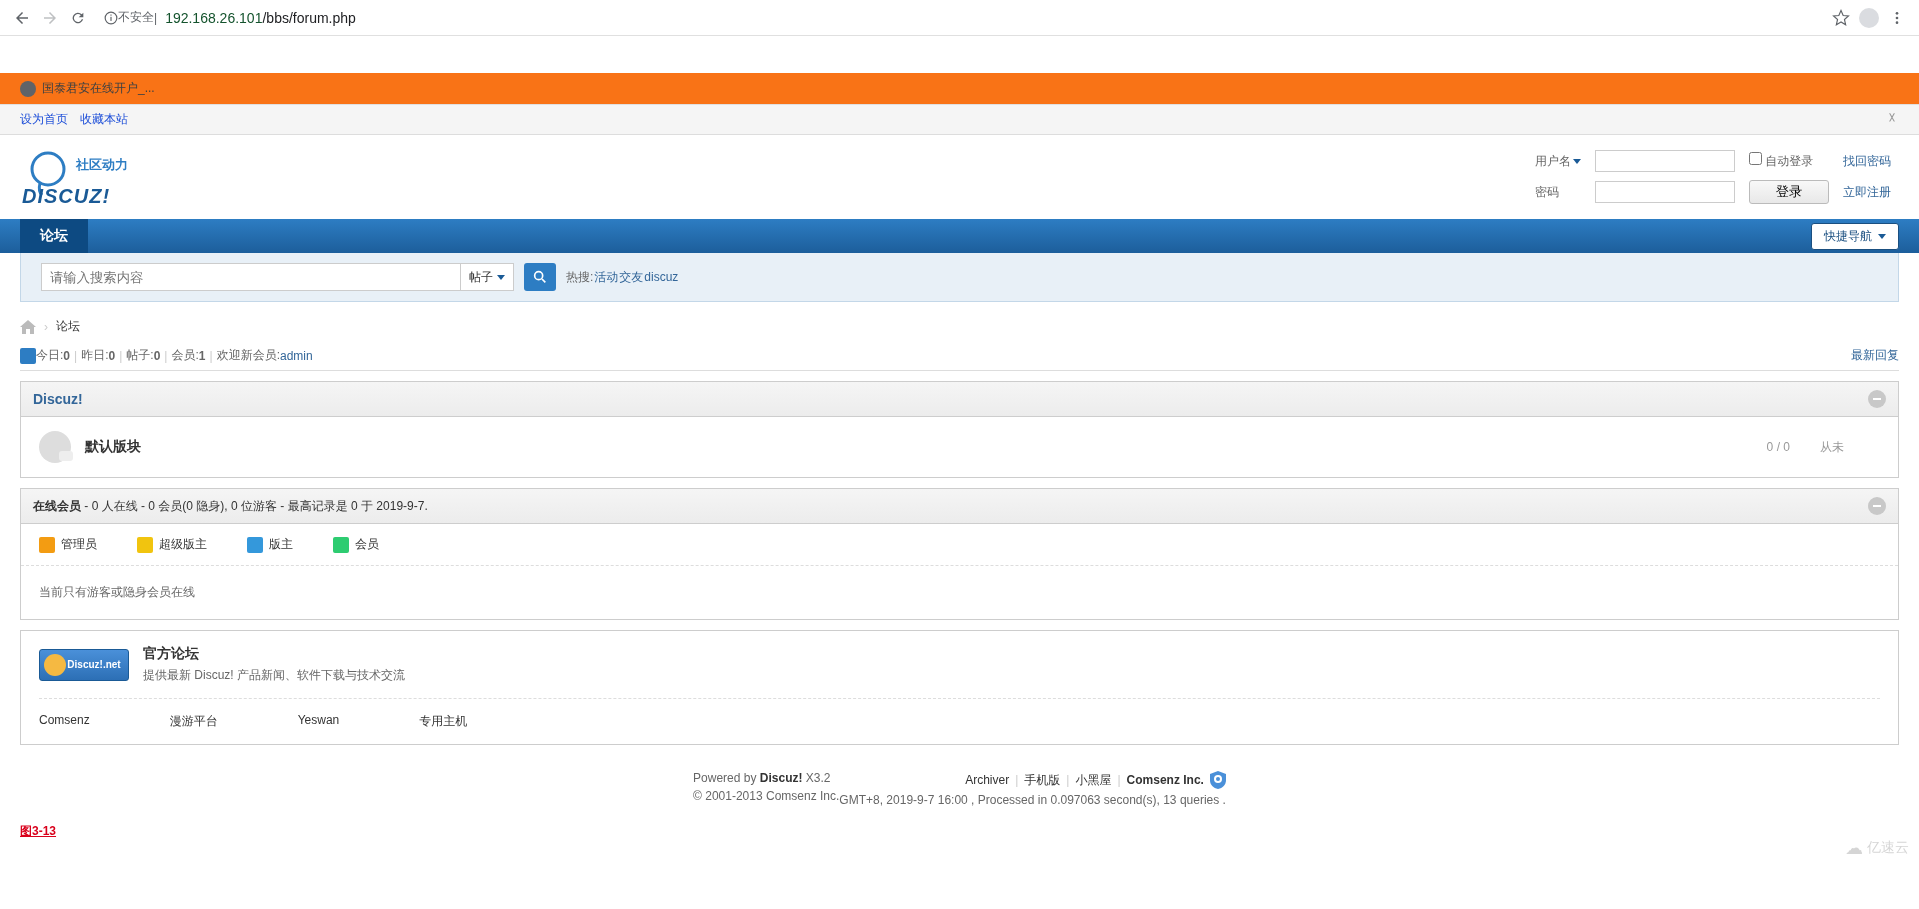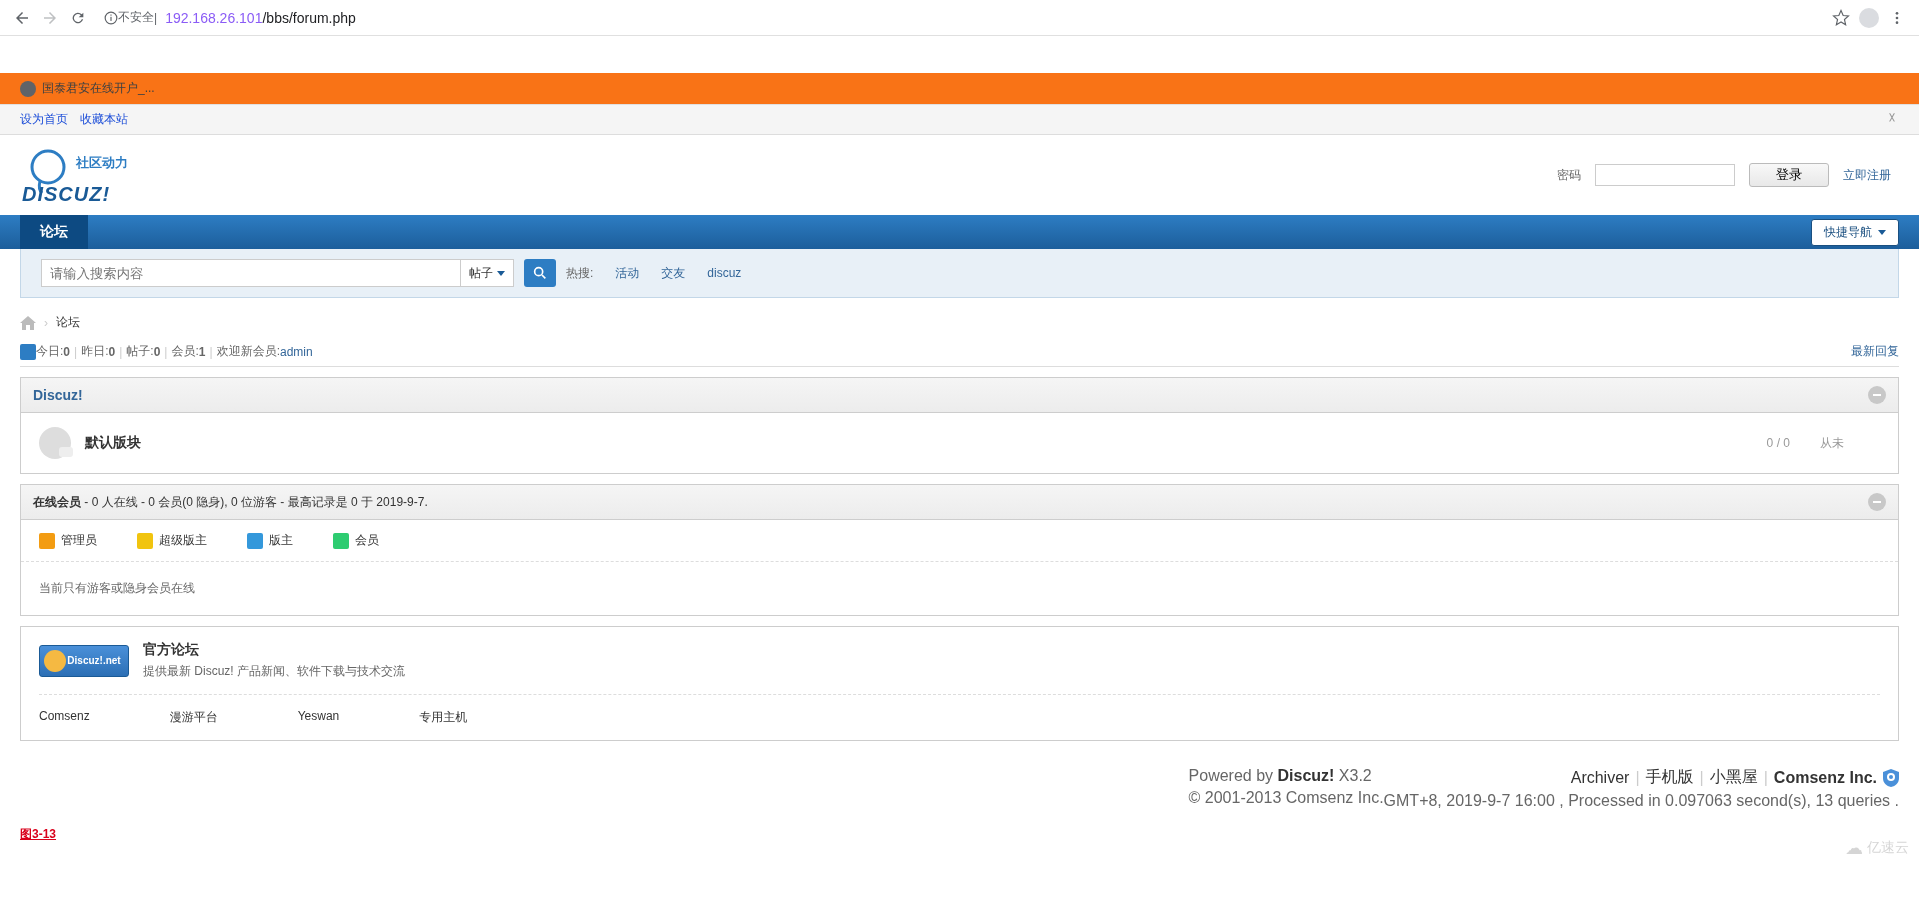--- a/index.html
+++ b/index.html
@@ -5,21 +5,21 @@
 * { margin: 0; padding: 0; box-sizing: border-box; }
 body { font-family: "Microsoft YaHei", Arial, sans-serif; font-size: 12px; color: #333; background: #fff; }
 a { text-decoration: none; color: #333; }
 
 
 .browser-bar { height: 36px; background: #fff; display: flex; align-items: center; padding: 0 8px; border-bottom: 1px solid #e0e0e0; }
 .nav-btn { width: 28px; height: 28px; display: flex; align-items: center; justify-content: center; color: #5f6368; cursor: pointer; border-radius: 50%; }
 .url-area { flex: 1; display: flex; align-items: center; margin-left: 12px; height: 28px; }
 .url-info { color: #5f6368; margin-right: 8px; display: flex; align-items: center; gap: 0; }
 .url-text { color: #202124; font-size: 14px; }
-.url-text b { font-weight: normal; color: #8b5cf6; }
+.url-text b { font-weight: normal; color: #14532d; }
 .star-icon, .avatar-icon, .menu-icon { width: 28px; height: 28px; display: flex; align-items: center; justify-content: center; color: #5f6368; cursor: pointer; }
 .avatar-circle { width: 20px; height: 20px; border-radius: 50%; background: #dadce0; }
 
 
 .bookmarks-bar { height: 32px; background: #f97316; display: flex; align-items: center; padding: 0 12px; border-bottom: 1px solid #e0e0e0; gap: 8px; margin-top: 37px; }
 .bookmark-item { display: flex; align-items: center; gap: 6px; padding: 4px 8px; cursor: pointer; font-size: 12px; color: #3c4043; }
 .globe-icon { width: 16px; height: 16px; border-radius: 50%; background: #5f6368; display: inline-block; }
 
 
 .top-links { height: 30px; background: #f5f5f5; border-bottom: 1px solid #ddd; display: flex; align-items: center; padding: 0 20px; justify-content: space-between; }
@@ -42,21 +42,21 @@
 .nav-bar { height: 34px; background: linear-gradient(#2d7dc3, #1c5e9b); display: flex; align-items: center; justify-content: space-between; padding: 0 20px; }
 .nav-tab { color: #fff; background: #0d4a82; padding: 8px 20px; font-size: 14px; font-weight: bold; }
 .quick-nav { background: #fff; border: 1px solid #1a4f80; border-radius: 3px; padding: 4px 12px; color: #1a4f80; cursor: pointer; display: flex; align-items: center; gap: 6px; }
 .caret-down { width: 0; height: 0; border-left: 4px solid transparent; border-right: 4px solid transparent; border-top: 5px solid #1a5a96; }
 
 
 .search-bar { background: #e8f0f7; border: 1px solid #c3d7e8; border-top: none; padding: 10px 20px; display: flex; align-items: center; gap: 10px; margin: 0 20px 0 20px; }
 .search-input { width: 420px; height: 28px; border: 1px solid #ccc; padding: 0 8px; background: #fff; }
 .search-type { height: 28px; border: 1px solid #ccc; border-left: none; background: #fff; padding: 0 8px; display: flex; align-items: center; gap: 4px; cursor: pointer; }
 .search-btn { width: 32px; height: 28px; background: #2d7dc3; border: none; color: #fff; cursor: pointer; display: flex; align-items: center; justify-content: center; border-radius: 3px; }
-.hot-search { display: flex; align-items: center; gap: 22px; color: #666; }
+.hot-search { display: flex; align-items: center; gap: 1px; color: #666; }
 .hot-search a { color: #369; }
 
 
 .content { padding: 10px 20px; }
 .breadcrumb { display: flex; align-items: center; gap: 8px; color: #666; padding: 6px 0; }
 .home-icon { width: 16px; height: 14px; display: inline-block; }
 .breadcrumb-sep { color: #ccc; }
 
 .stats-bar { display: flex; justify-content: space-between; align-items: center; padding: 6px 0; border-bottom: 1px solid #ddd; }
 .stats-left { display: flex; align-items: center; color: #666; }
@@ -97,21 +97,21 @@
 .official-link { display: flex; align-items: center; gap: 14px; margin-bottom: 14px; padding-bottom: 14px; border-bottom: 1px dashed #ddd; }
 .official-icon { width: 90px; height: 32px; background: linear-gradient(#4a90d9, #2c6fb5); border: 1px solid #1a5a96; border-radius: 3px; display: flex; align-items: center; justify-content: center; color: #fff; font-size: 10px; font-weight: bold; position: relative; }
 .official-icon::before { content: ''; width: 22px; height: 22px; background: #f5b942; border-radius: 50%; position: absolute; left: 4px; }
 .official-text-area { display: flex; flex-direction: column; gap: 4px; }
 .official-title { font-weight: bold; font-size: 14px; }
 .official-desc { color: #666; }
 .text-links { display: flex; gap: 80px; }
 .text-links a { color: #333; }
 
 
-.footer { display: flex; justify-content: flex-end; padding: 16px 20px; color: #666; font-size: 16px; }
+.footer { display: flex; justify-content: center; padding: 16px 20px; color: #666; font-size: 12px; }
 .footer-left .powered { margin-bottom: 4px; }
 .footer-left b { color: #333; }
 .footer-right { text-align: right; }
 .footer-right-top { margin-bottom: 4px; display: flex; align-items: center; justify-content: flex-end; gap: 6px; }
 .footer-right a { color: #333; }
 .footer-right .sep { color: #ccc; }
 .shield-icon { width: 16px; height: 18px; display: inline-block; }
 
 .figure-label { color: #d9001b; font-weight: bold; padding: 0 20px; text-decoration: underline; }
 
@@ -191,20 +191,29 @@
     <svg class="logo-svg" viewBox="0 0 140 60">
       <circle cx="28" cy="22" r="16" fill="none" stroke="#2d7dc3" stroke-width="3"></circle>
       <path d="M20 36 Q18 44 22 48" fill="none" stroke="#2d7dc3" stroke-width="3"></path>
       <text x="56" y="22" font-size="13" fill="#2d7dc3" font-weight="bold">社区动力</text>
       <text x="2" y="56" font-size="20" fill="#1a5a96" font-weight="bold" font-style="italic" letter-spacing="1">DISCUZ!</text>
     </svg>
   </div>
   <div class="login-area">
     <table class="login-table">
       <tbody>
+          <tr>
+        <td><span class="user-dropdown">
+                <span>用户名</span>
+                <span class="caret-down"></span>
+              </span></td>
+        <td><input type="text" style=""></td>
+        <td><label><input type="checkbox" style=""> <span>自动登录</span></label></td>
+        <td><a>找回密码</a></td>
+      </tr>
       <tr>
         <td>密码</td>
         <td><input type="password" style=""></td>
         <td><button class="login-btn">登录</button></td>
         <td><a>立即注册</a></td>
       </tr>
     </tbody>
       </table>
   </div>
 </div>

